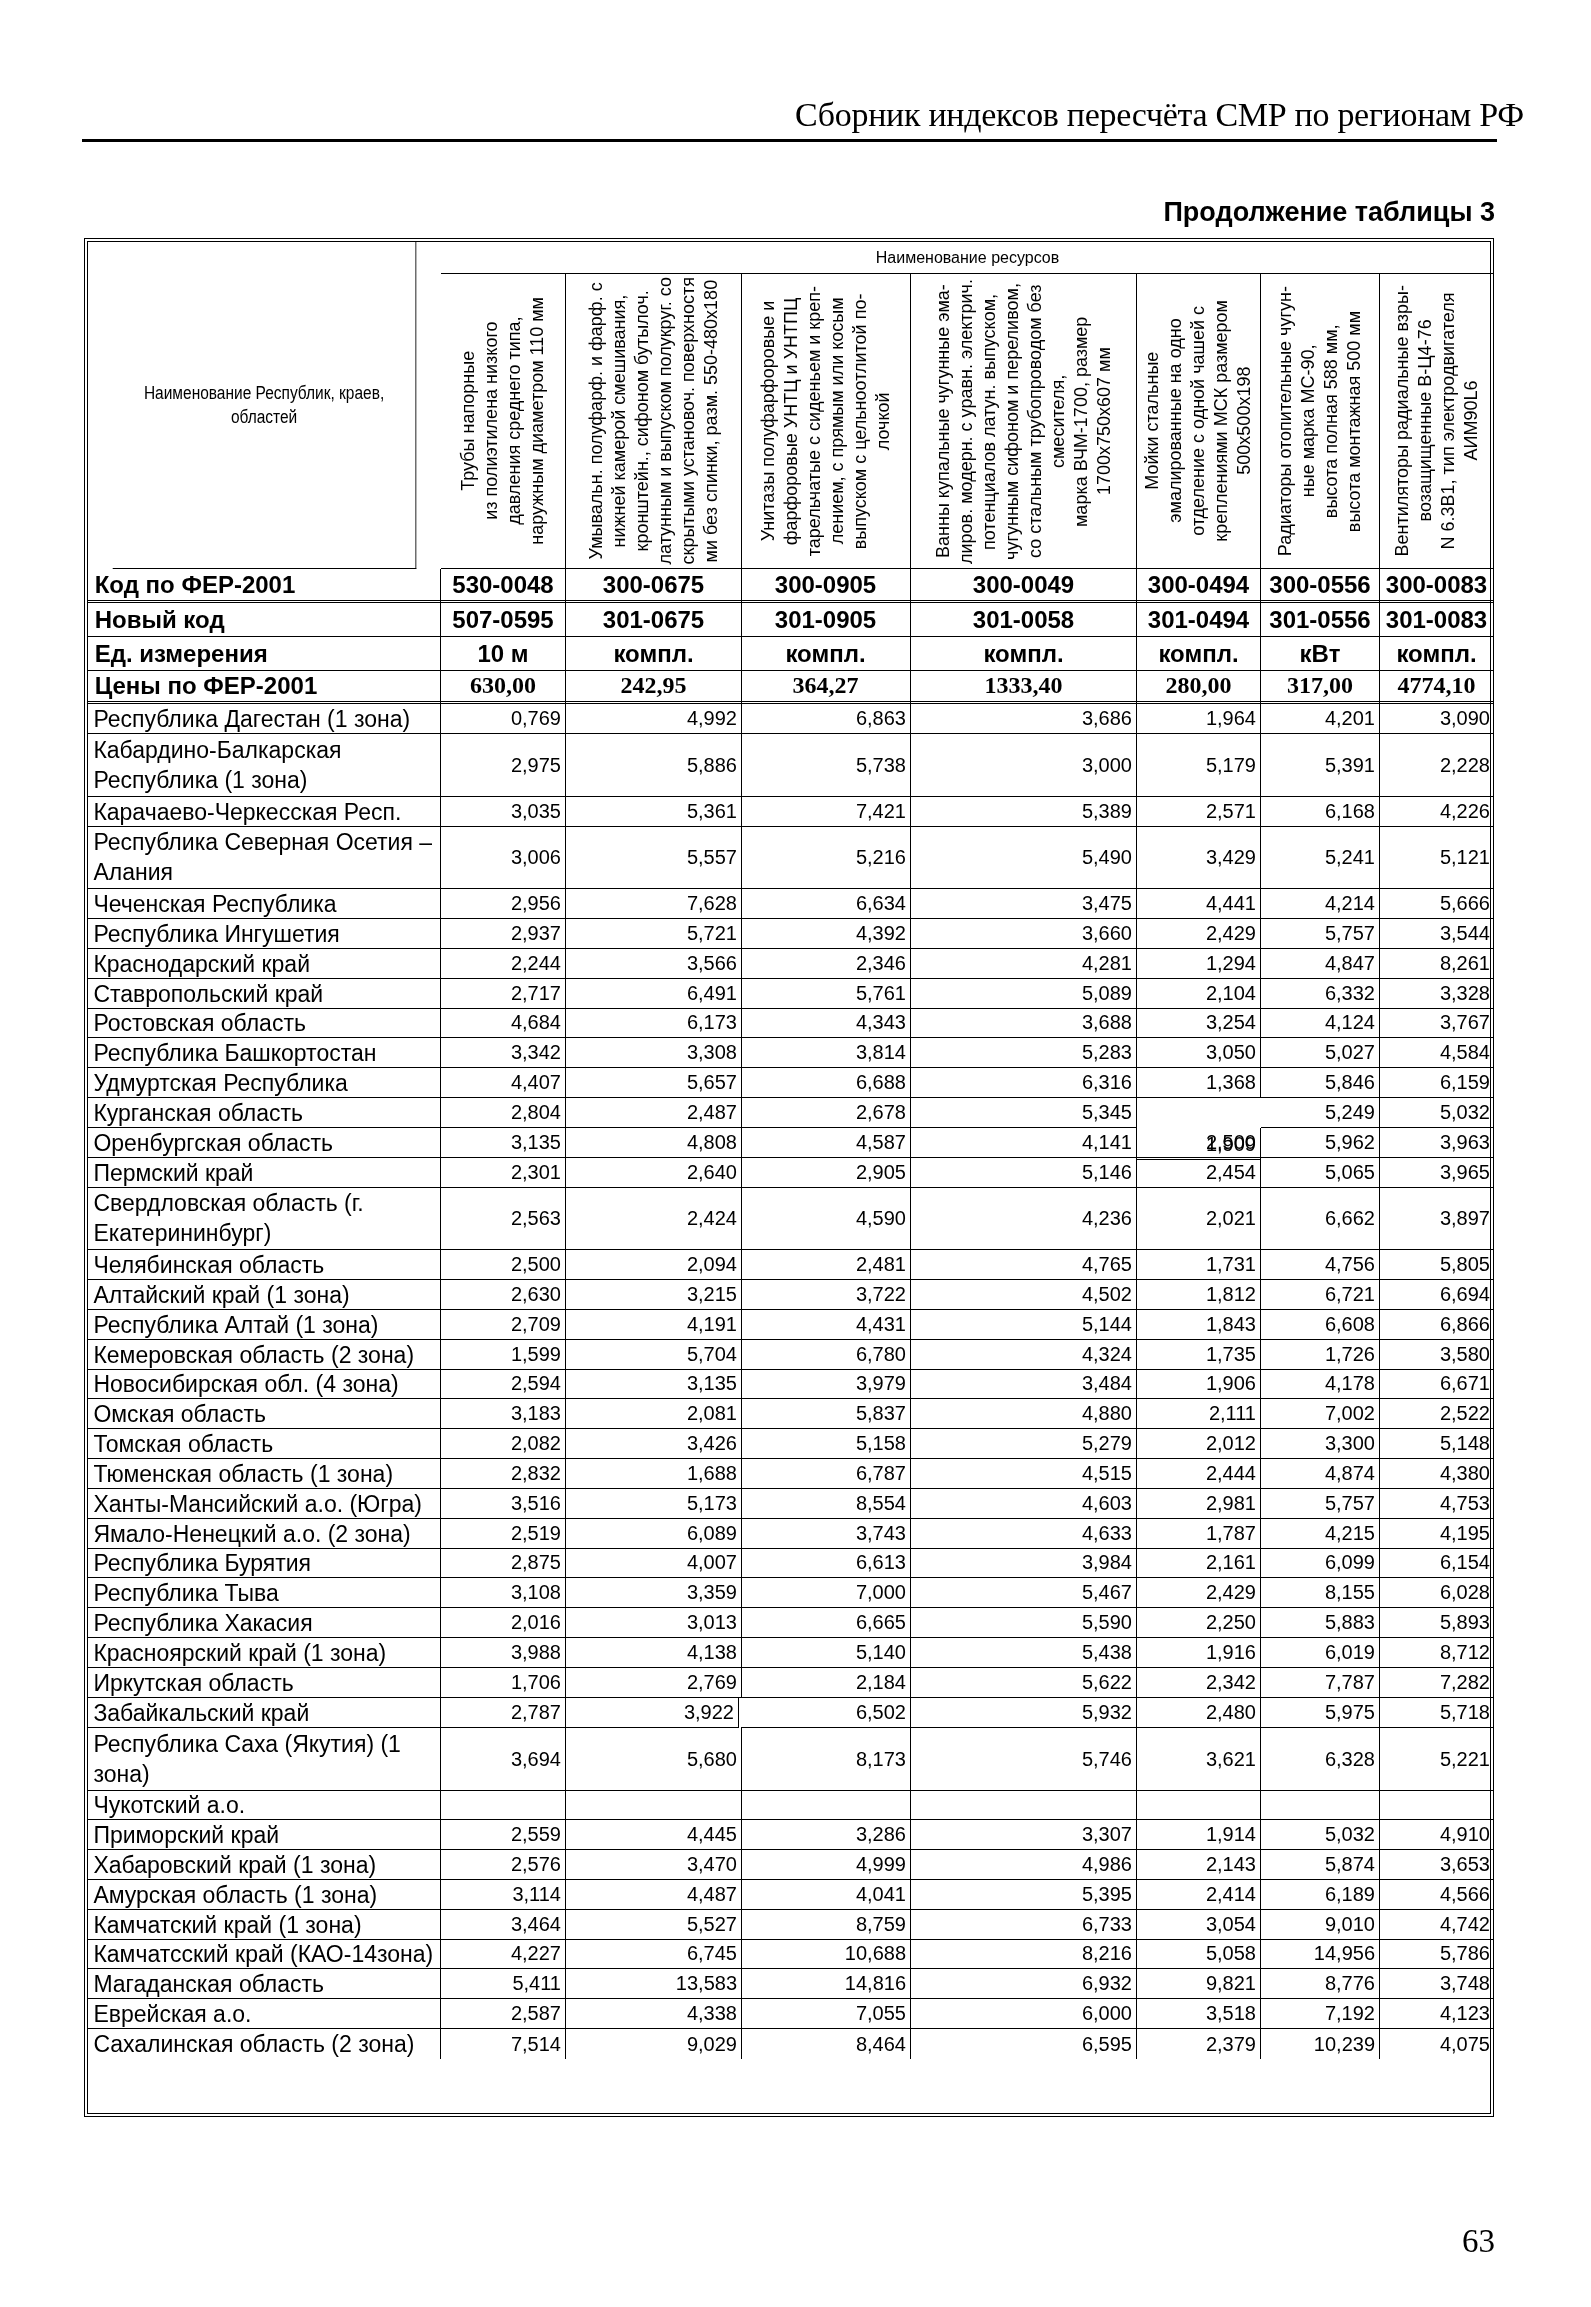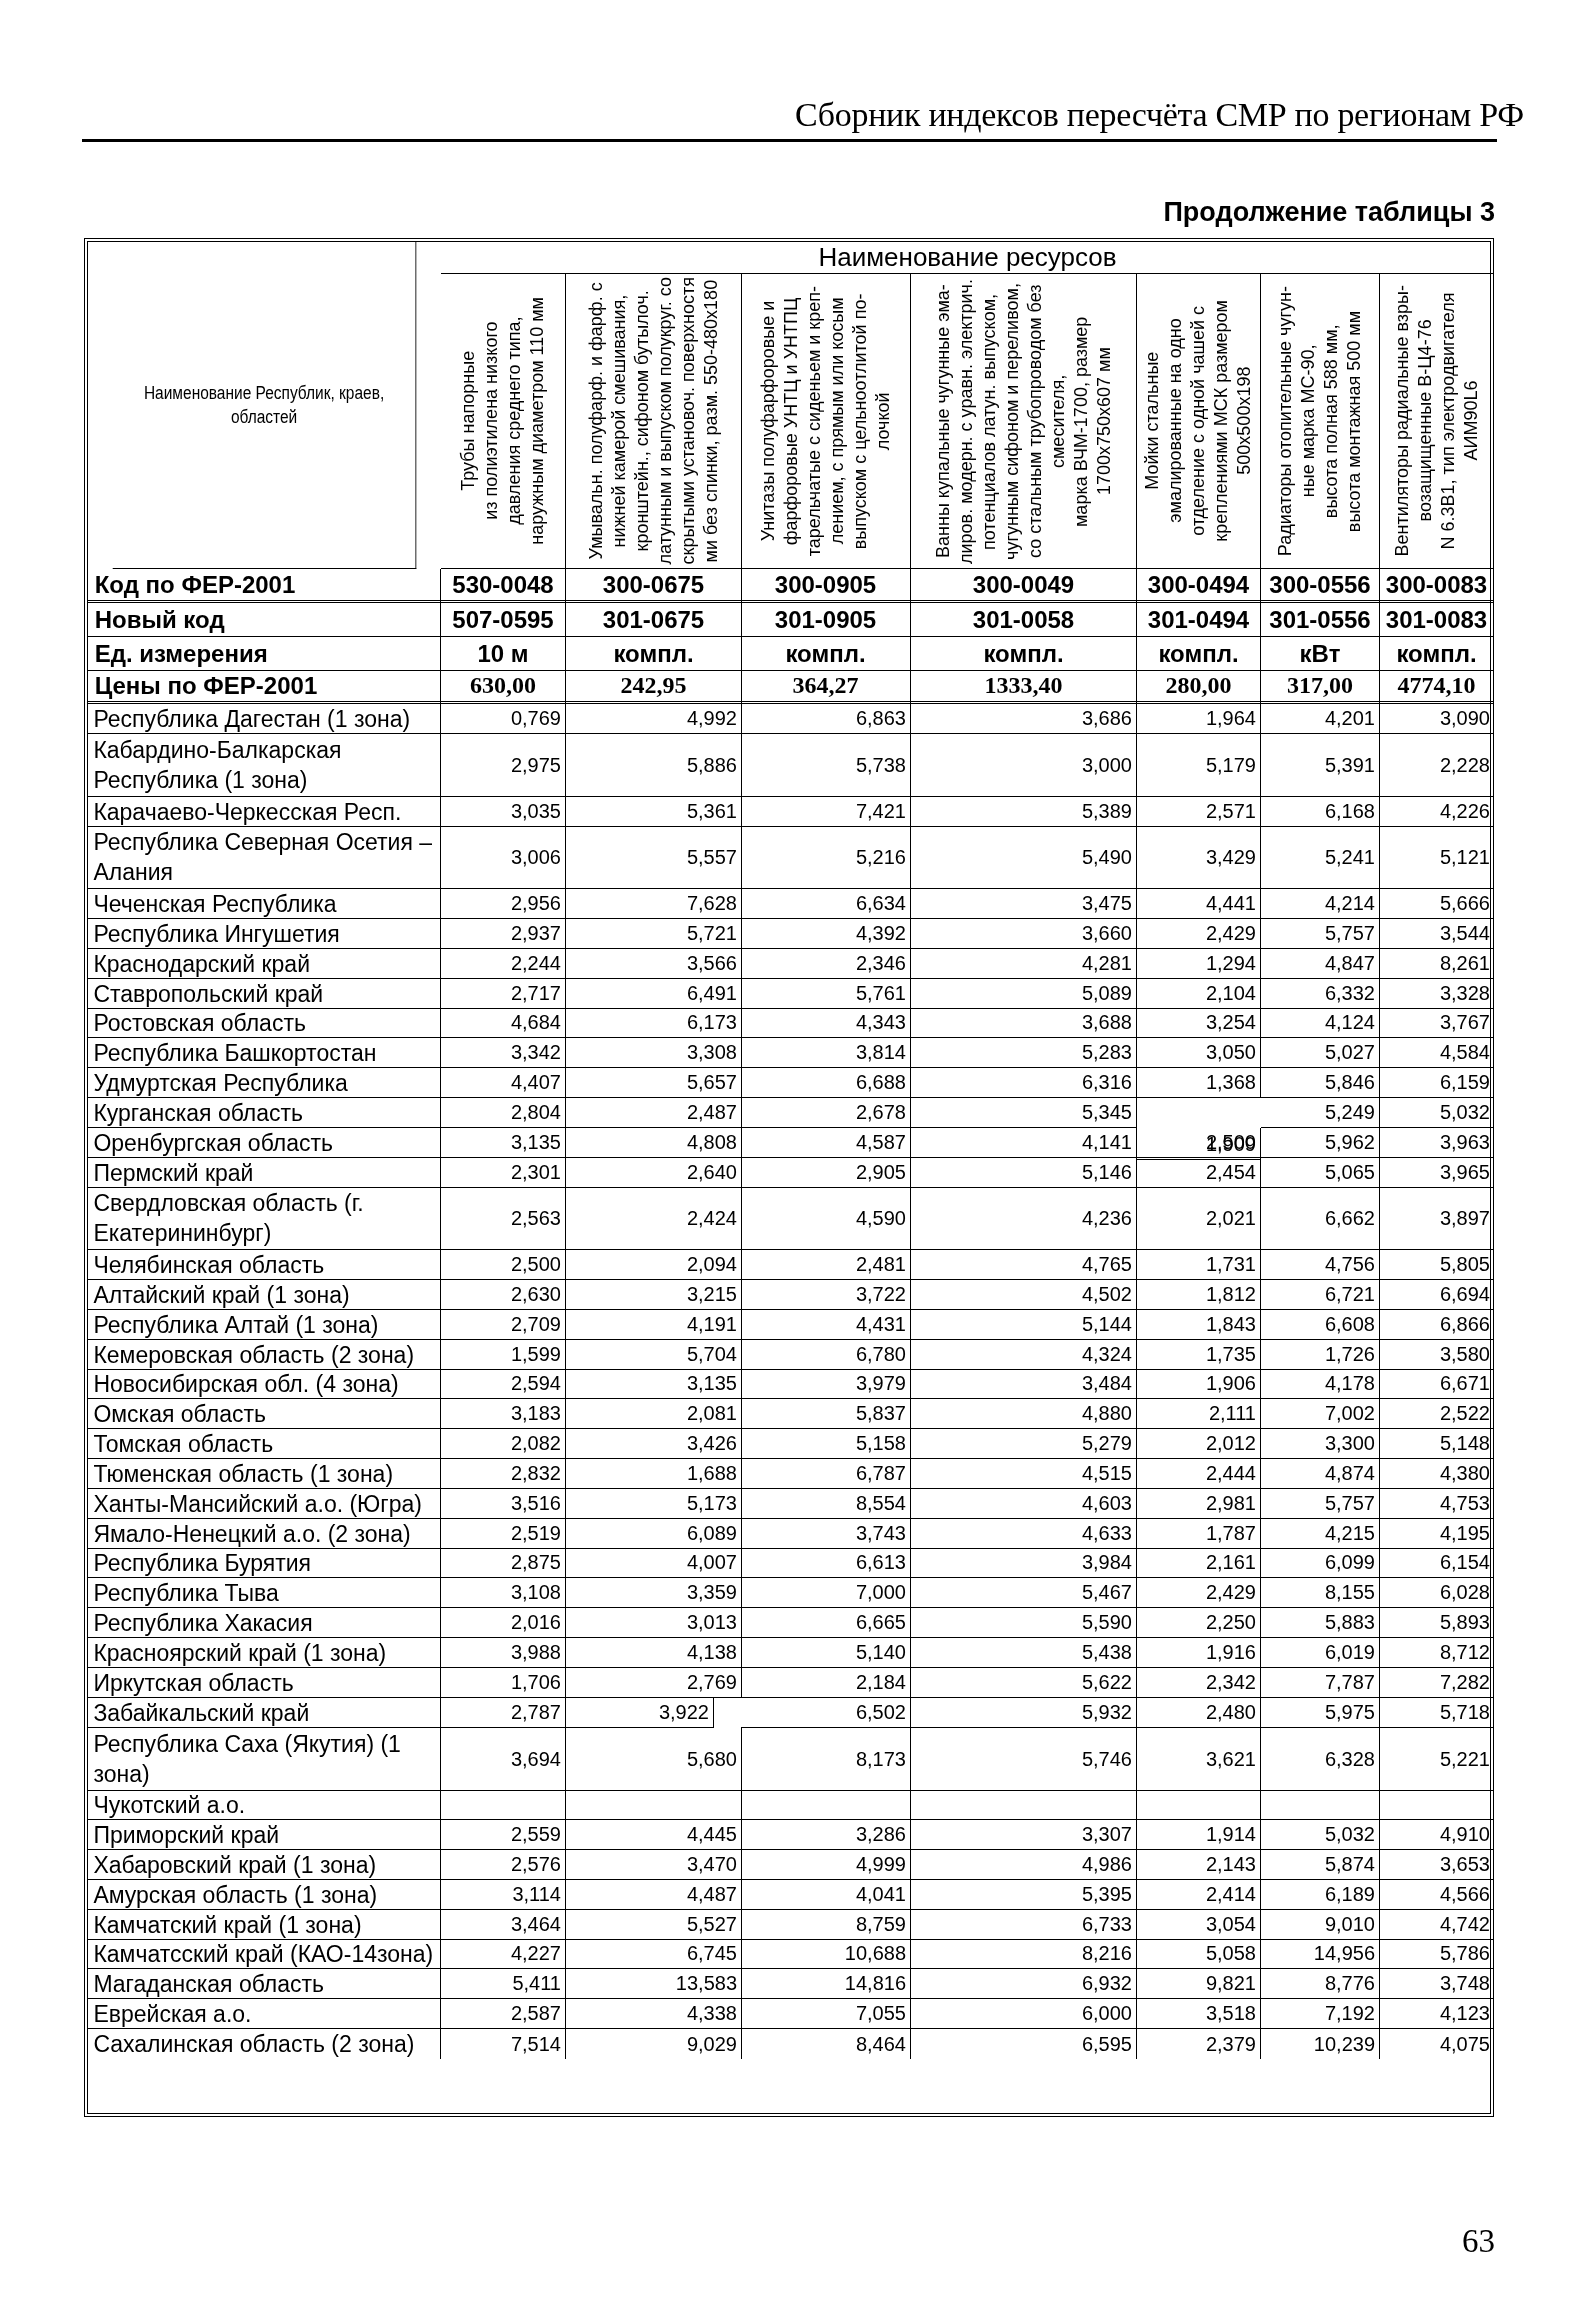--- a/index.html
+++ b/index.html
@@ -20,21 +20,21 @@
 
   
   .tbl { position:absolute; left:84px; top:238px; width:1410px; height:1879px;
          border:2px double #000; border-width:4px; border-style:double; box-sizing:border-box; }
   .cell { position:absolute; box-sizing:border-box; border-right:1.3px solid #000; border-bottom:1.3px solid #000;
           font-family:"Liberation Sans", sans-serif; overflow:hidden; }
   .cell.last { border-right:none; }
 
   .hdr-left { display:flex; align-items:center; justify-content:center; text-align:center;
               font-size:18px; line-height:24px; padding:0 13.5px; transform:scaleX(0.86); }
-  .hdr-group { display:flex; align-items:center; justify-content:center; font-size:26px;
+  .hdr-group { display:flex; align-items:center; justify-content:center; font-size:16px;
                transform:none; }
   .vert { display:flex; align-items:center; justify-content:center; }
   .vert .vtext {
     writing-mode:vertical-rl; transform:rotate(180deg);
     font-size:18px; line-height:23px; text-align:center; white-space:pre-line;
   }
 
   .code-label { font-weight:bold; font-size:24px; display:flex; align-items:center; padding-left:6.7px; transform-origin:left center; }
   .code-val { font-weight:bold; font-size:24px; display:flex; align-items:center; justify-content:center; }
   .price-val { font-family:"Liberation Serif", serif; font-weight:bold; font-size:24px;
@@ -372,21 +372,21 @@
     <div class="cell row-label" style="left: 0px; top: 1426px; width: 353px; height: 30px;">Иркутская область</div>
     <div class="cell num" style="left: 353px; top: 1426px; width: 125px; height: 30px;">1,706</div>
     <div class="cell num" style="left: 478px; top: 1426px; width: 176px; height: 30px;">2,769</div>
     <div class="cell num" style="left: 653px; top: 1426px; width: 170px; height: 30px;">2,184</div>
     <div class="cell num" style="left: 823px; top: 1426px; width: 226px; height: 30px;">5,622</div>
     <div class="cell num" style="left: 1049px; top: 1426px; width: 124px; height: 30px;">2,342</div>
     <div class="cell num" style="left: 1173px; top: 1426px; width: 119px; height: 30px;">7,787</div>
     <div class="cell num last" style="left: 1291px; top: 1426px; width: 115px; height: 30px;">7,282</div>
     <div class="cell row-label" style="left: 0px; top: 1456px; width: 353px; height: 30px;">Забайкальский край</div>
     <div class="cell num" style="left: 353px; top: 1456px; width: 125px; height: 30px;">2,787</div>
-    <div class="cell num" style="left: 450px; top: 1456px; width: 176px; height: 30px;">3,922</div>
+    <div class="cell num" style="left: 475px; top: 1456px; width: 176px; height: 30px;">3,922</div>
     <div class="cell num" style="left: 653px; top: 1456px; width: 170px; height: 30px;">6,502</div>
     <div class="cell num" style="left: 823px; top: 1456px; width: 226px; height: 30px;">5,932</div>
     <div class="cell num" style="left: 1049px; top: 1456px; width: 124px; height: 30px;">2,480</div>
     <div class="cell num" style="left: 1173px; top: 1456px; width: 119px; height: 30px;">5,975</div>
     <div class="cell num last" style="left: 1291px; top: 1456px; width: 115px; height: 30px;">5,718</div>
     <div class="cell row-label" style="left: 0px; top: 1486px; width: 353px; height: 63px;">Республика Саха (Якутия) (1 зона)</div>
     <div class="cell num" style="left: 353px; top: 1486px; width: 125px; height: 63px;">3,694</div>
     <div class="cell num" style="left: 478px; top: 1486px; width: 176px; height: 63px;">5,680</div>
     <div class="cell num" style="left: 653px; top: 1486px; width: 170px; height: 63px;">8,173</div>
     <div class="cell num" style="left: 823px; top: 1486px; width: 226px; height: 63px;">5,746</div>

